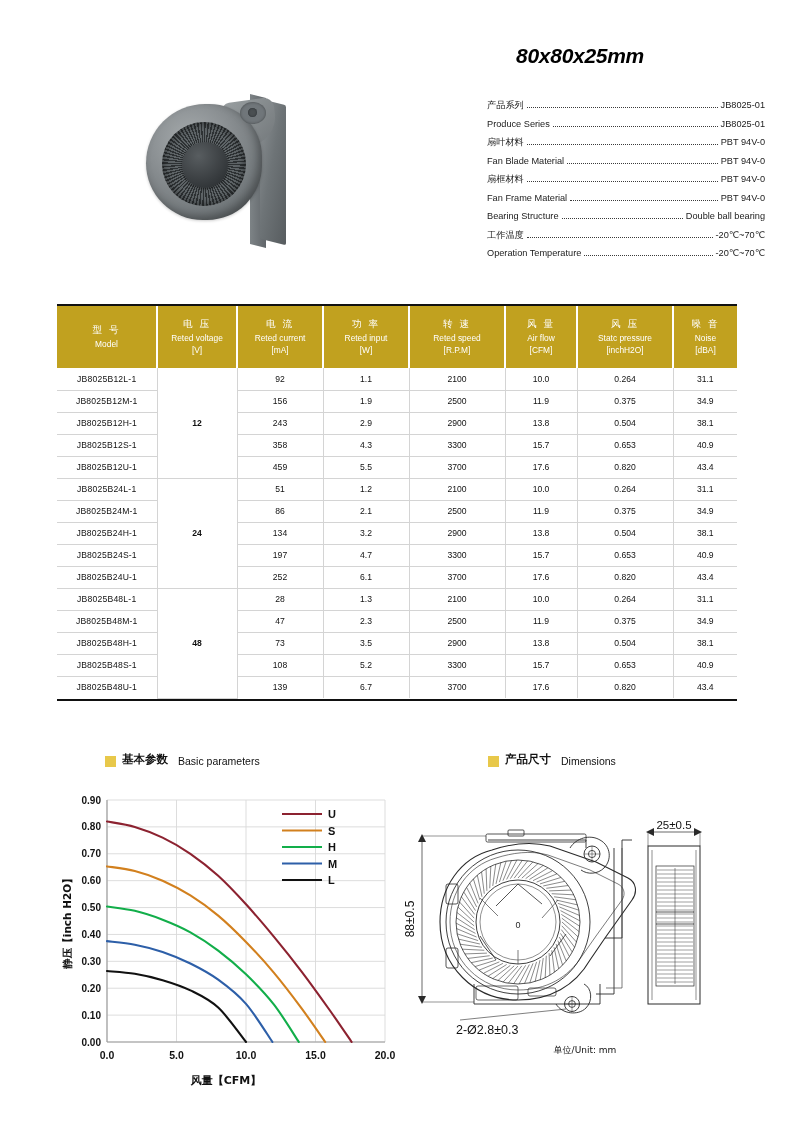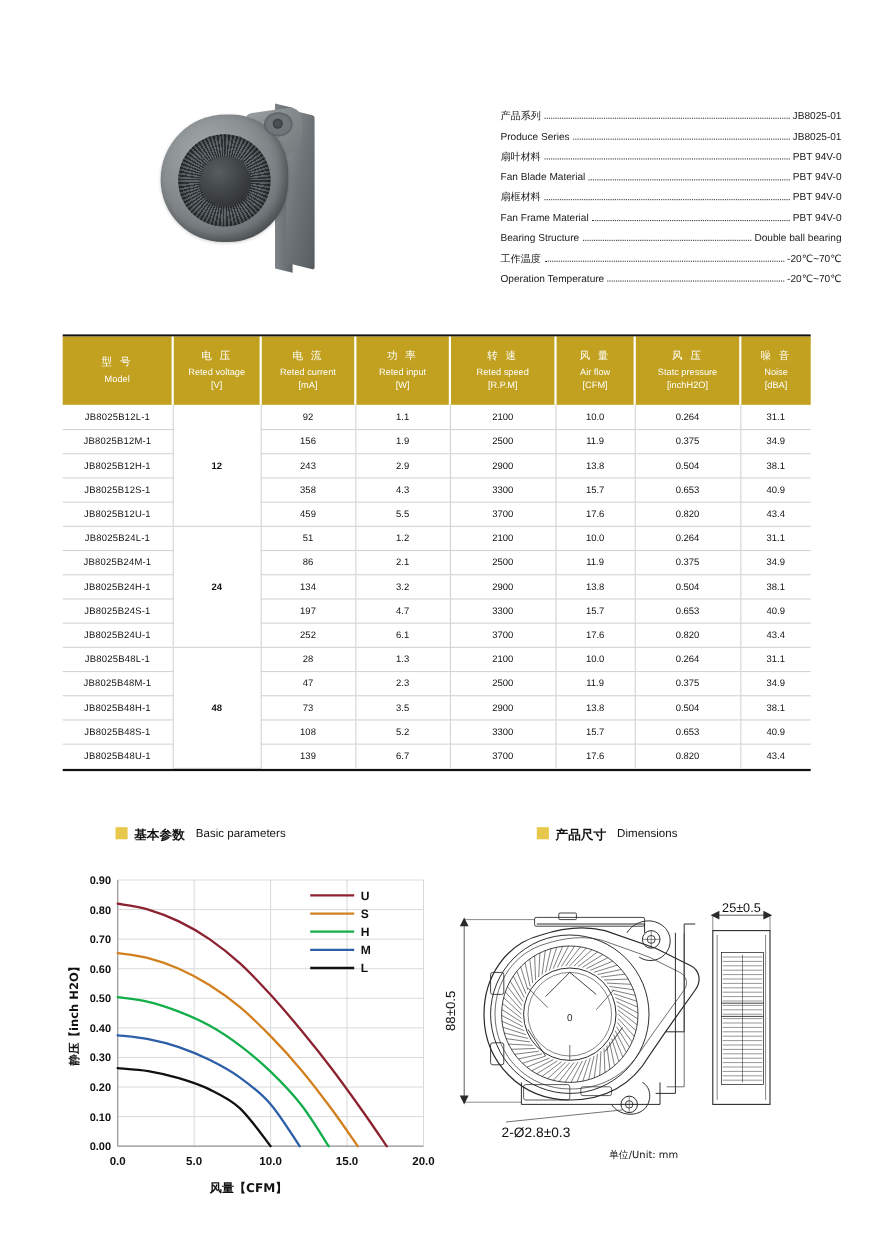--- a/index.html
+++ b/index.html
@@ -66,21 +66,21 @@
   }
   .ph-hub {
     position: absolute; left: 50px; top: 54px; width: 46px; height: 46px;
     border-radius: 50%;
     background: radial-gradient(circle at 36% 30%, #585d60, #34383b 70%, #26292b 100%);
     box-shadow: 0 1px 3px rgba(0,0,0,.45);
   }
 
   
   .specs { position: absolute; left: 455px; top: 96px; width: 310px; font-size: 9.2px; }
-  .spec-row { display: flex; align-items: baseline; height: 18.5px; line-height: 18.5px; }
+  .spec-row { display: flex; align-items: baseline; height: 18.5px; line-height: 18.5px; margin-left: 32px; }
   .spec-label { white-space: nowrap; }
   .spec-dots { flex: 1; border-bottom: 1.2px dotted #3a3a3a; margin: 0 3px 3px 3px; min-width: 8px; }
   .spec-val { white-space: nowrap; }
   .spec-cn { font-family: "DejaVu Sans", sans-serif; }
 
   
   .table-wrap { position: absolute; left: 57px; top: 304px; width: 680px; }
   table.spec-table { border-collapse: collapse; width: 680px; table-layout: fixed; }
   table.spec-table thead th {
     background: #C1A11F;
@@ -105,21 +105,21 @@
     color: #111;
   }
   table.spec-table tbody td:last-child { border-right: none; }
   table.spec-table tbody tr:last-child td { border-bottom: none; }
   td.model { text-align: center; letter-spacing: .2px; }
   td.volt { border-right: 1px solid #d4d4d4; font-size: 8.6px; font-weight: bold; }
   .table-bottom-rule { width: 680px; height: 2.2px; background: #111; margin-top: 0; }
   .table-top-rule { width: 680px; height: 2.2px; background: #111; }
 
   
-  .sec-head { position: absolute; display: flex; align-items: flex-start; gap: 6px; }
+  .sec-head { position: absolute; display: flex; align-items: flex-end; gap: 6px; }
   .sec-marker { width: 11px; height: 11px; background: #E8C84A; }
   .sec-cn { font-family: "DejaVu Sans", sans-serif; font-size: 11.5px; font-weight: bold; color: #111; }
   .sec-en { font-size: 10.5px; color: #111; margin-left: 4px; }
 
   
   .chart-box { position: absolute; left: 57px; top: 788px; width: 340px; height: 310px; }
   .chart-svg { position: absolute; left: 0; top: 0; }
 
   
   .dim-box { position: absolute; left: 400px; top: 788px; width: 370px; height: 310px; }
@@ -127,20 +127,21 @@
     position: absolute; left: 400px; top: 1044px; width: 370px;
     text-align: center; font-size: 9px; color: #111;
   }
   .unit-cn { font-family: "DejaVu Sans", sans-serif; }
 </style>
 </head>
 <body>
 
 <div class="top">
 
+  <div class="title">80x80x25mm</div>
 
   <div class="photo">
     <div class="ph-bracket2"></div>
     <div class="ph-bracket"></div>
     <div class="ph-outlet"></div>
     <div class="ph-scroll"></div>
     <div class="ph-impeller"></div>
     <div class="ph-hub"></div>
     <div class="ph-ear"></div>
   </div>

